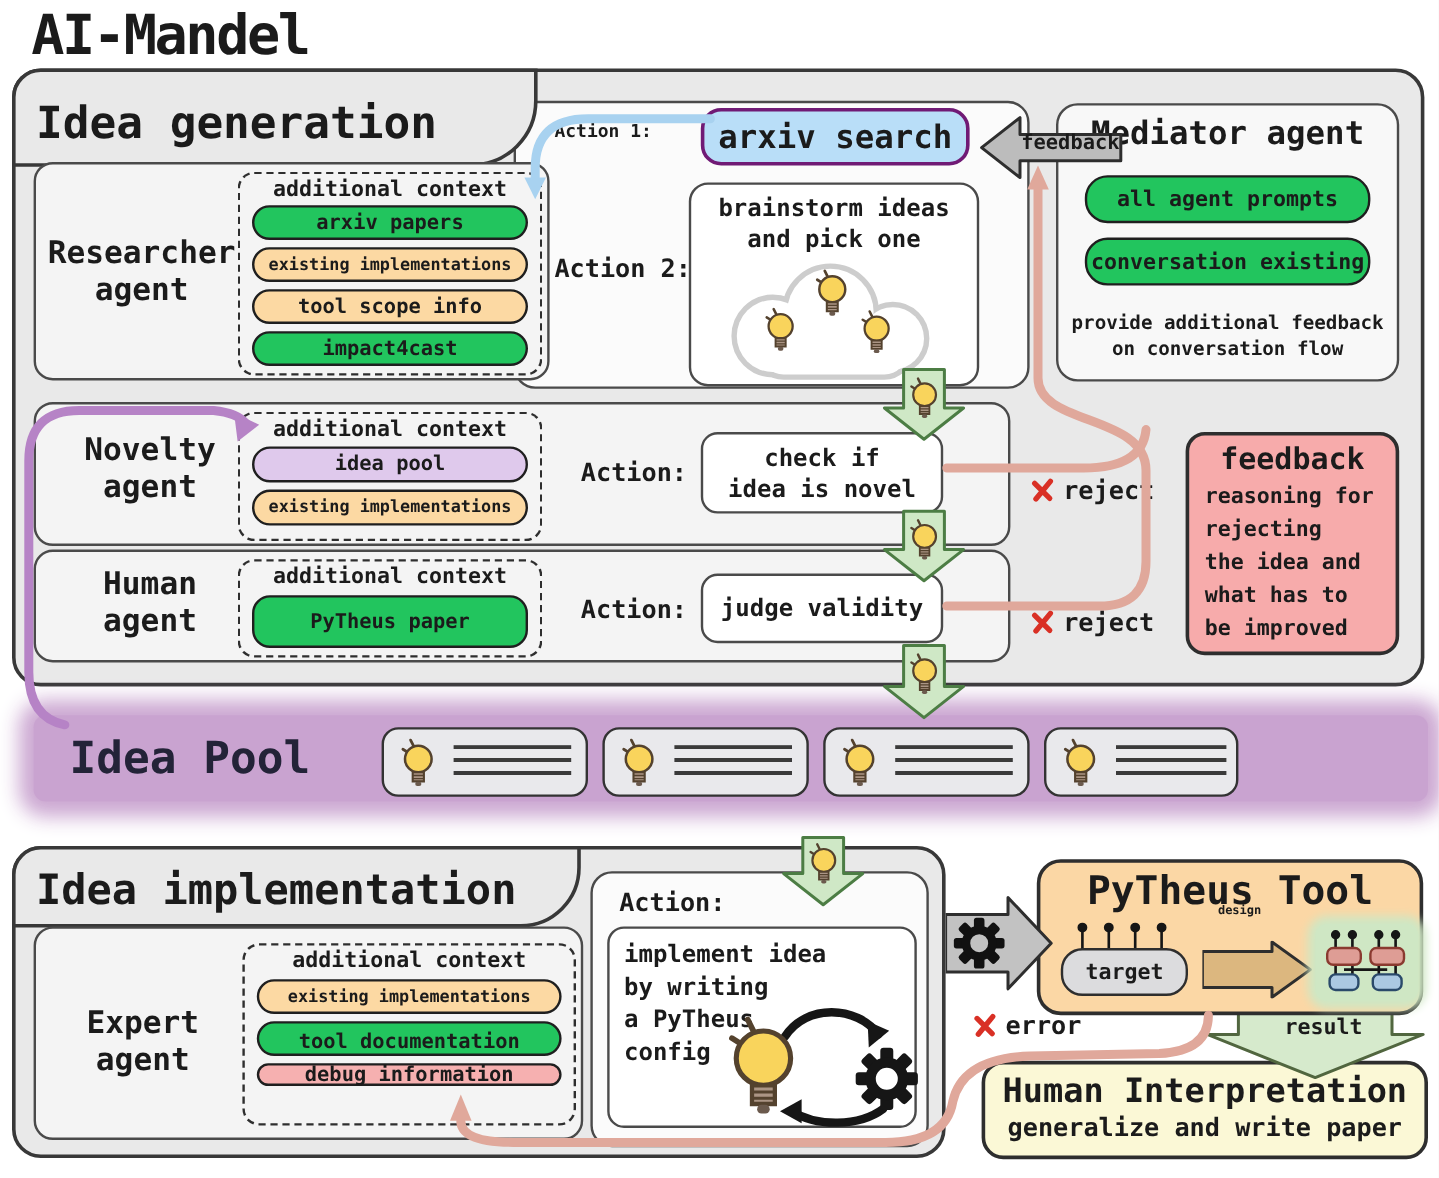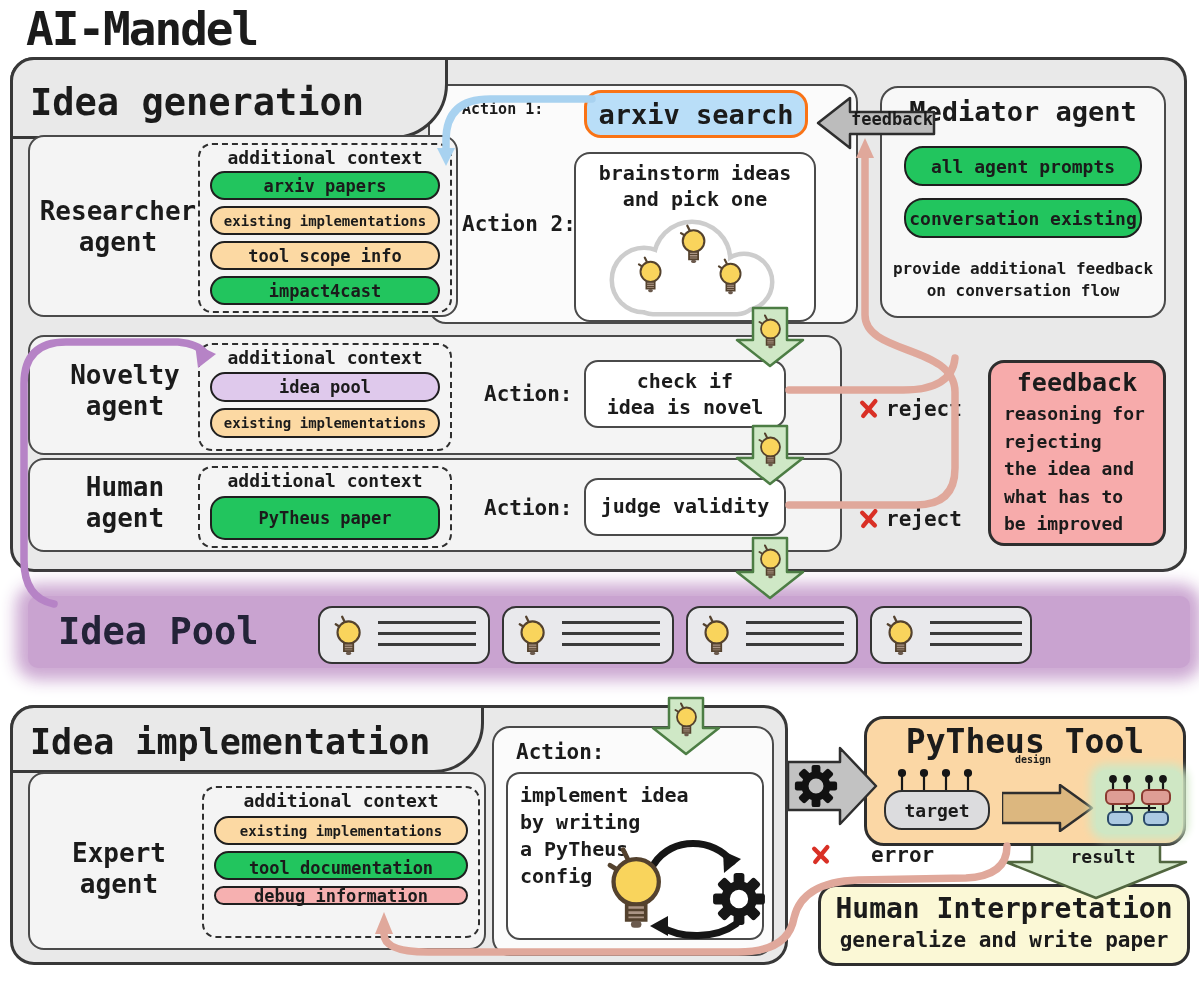--- a/index.html
+++ b/index.html
@@ -69,21 +69,21 @@
     <span>existing implementations</span>
   </div>
 <div class="pill c-orange" style="left:210px;top:241px;width:230px;height:29px;z-index:5;">
     <span>tool scope info</span>
   </div>
 <div class="pill c-blue" style="left:210px;top:276px;width:230px;height:29px;z-index:5;">
     <span>impact4cast</span>
   </div>
 
 <div class="t" style="left:462px;top:100px;font-size:15px;z-index:5;">Action 1:</div>
-<div class="pill" style="left:584px;top:90px;width:224px;height:48px;background:#b9def8;border:3px solid #f97316;border-radius:17px;font-size:27px;z-index:5;">
+<div class="pill" style="left:584px;top:90px;width:224px;height:48px;background:#b9def8;border:3px solid #701a75;border-radius:17px;font-size:27px;z-index:5;">
   <span>arxiv search</span>
   </div>
 <div class="t" style="left:462px;top:212px;font-size:21px;z-index:5;">Action 2:</div>
 
 <div class="box" style="left:574px;top:152px;width:242px;height:170px;background:#fff;border:2.5px solid #4a4a4a;border-radius:16px;z-index:5;"></div>
 <div class="tc" style="left:578px;top:160px;width:234px;font-size:20px;line-height:26px;z-index:5;">brainstorm ideas
 and pick one</div>
 <svg class="abs" style="left:592px;top:216px;width:206px;height:102px;z-index:5;" viewBox="0 0 206 102">
   <g stroke="#cdcdcd" stroke-width="9" fill="none">
     <circle cx="52" cy="64" r="30"></circle>
@@ -225,21 +225,21 @@
 </svg>
 
 <svg class="abs" style="left:788px;top:744px;width:92px;height:86px;z-index:5;" viewBox="0 0 92 86">
   <polygon points="0,18 52,18 52,4 88,42 52,80 52,66 0,66" fill="#c2c2c2" stroke="#2e2e2e" stroke-width="2.5" stroke-linejoin="round"></polygon>
   <use href="#gear" x="6" y="20" width="44" height="44" color="#111"></use>
 </svg>
 
 <svg class="abs" style="left:810px;top:844px;width:21px;height:21px;z-index:6;" viewBox="0 0 20 20">
     <use href="#xmark"></use>
   </svg>
-<div class="t" style="left:838px;top:843px;font-size:21px;z-index:6;margin-left:33px;">error</div>
+<div class="t" style="left:838px;top:843px;font-size:21px;z-index:6;">error</div>
 
 <div class="box" style="left:864px;top:716px;width:322px;height:130px;background:#fbd7a5;border:3px solid #2e2e2e;border-radius:20px;z-index:4;"></div>
 <div class="tc" style="left:868px;top:722px;width:314px;font-size:33px;z-index:5;">PyTheus Tool</div>
 <svg class="abs" style="left:890px;top:768px;width:92px;height:24px;z-index:5;" viewBox="0 0 92 24">
   <g stroke="#161616" stroke-width="2.2" fill="#161616">
     <circle cx="12" cy="5" r="3"></circle>
       <line x1="12" y1="8" x2="12" y2="24"></line>
     <circle cx="34" cy="5" r="3"></circle>
       <line x1="34" y1="8" x2="34" y2="24"></line>
     <circle cx="56" cy="5" r="3"></circle>

